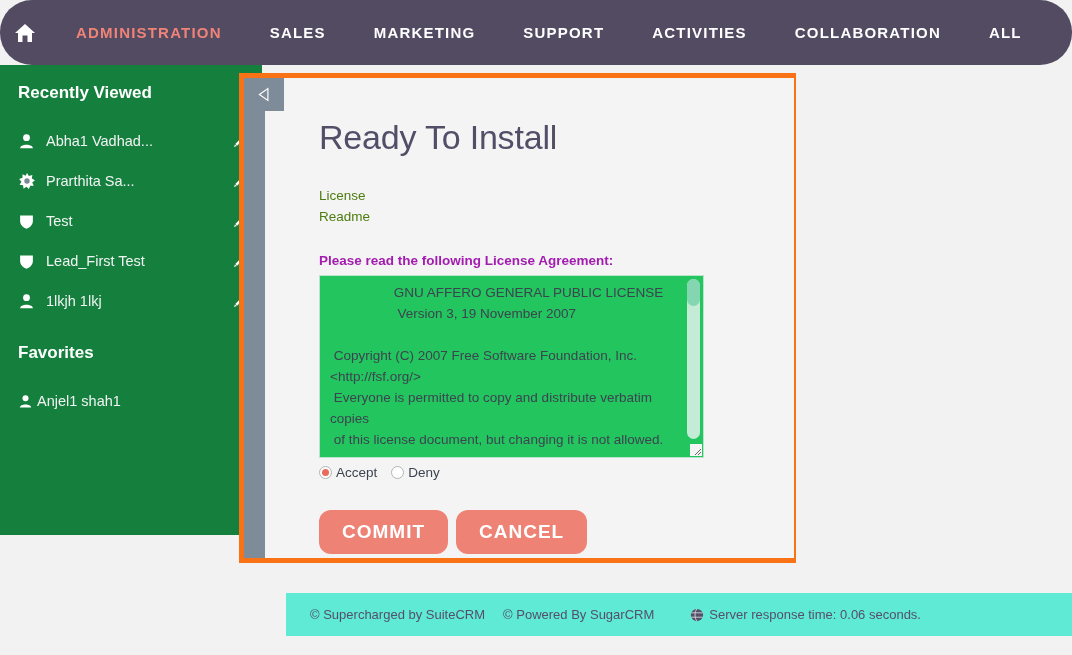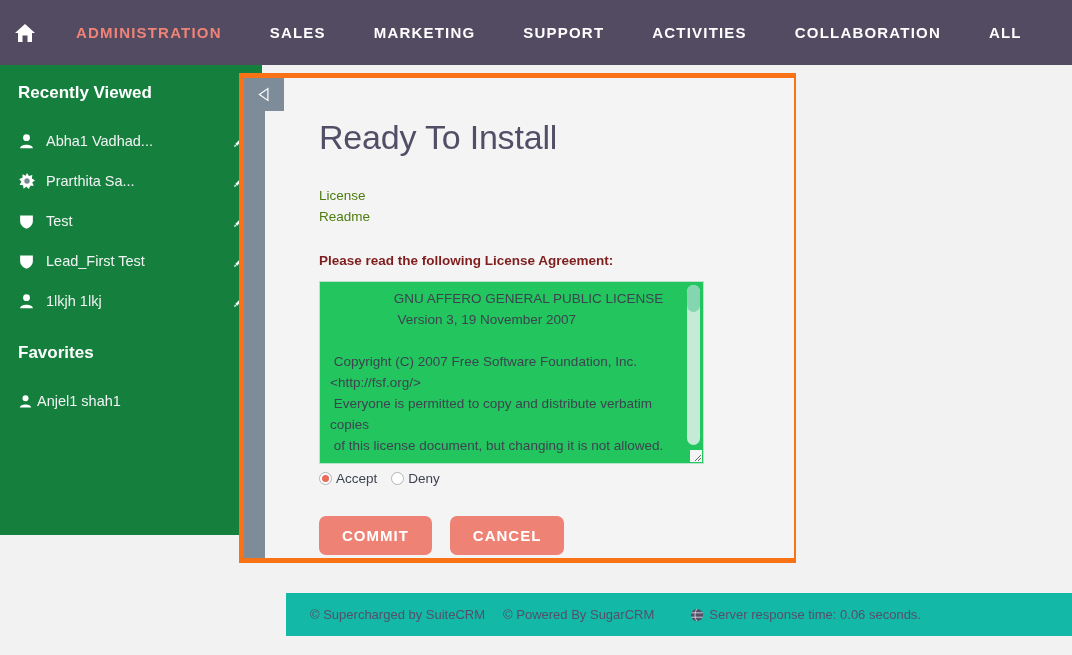--- a/index.html
+++ b/index.html
@@ -11,20 +11,21 @@
   }
   #root { position: relative; width: 1072px; height: 655px; }
 
   
   .navbar {
     position: absolute; top: 0; left: 0;
     width: 1072px; height: 65px;
     background: #534b62;
     display: flex; align-items: center;
     padding-left: 10px;
+    border-radius: 32px;
   }
   .home-icon { width: 30px; height: 30px; display: flex; align-items: center; justify-content: center; margin-right: 12px; }
   .nav-list { display: flex; align-items: center; list-style: none; }
   .nav-item {
     color: #ffffff; font-size: 15px; letter-spacing: 1.2px;
     font-weight: bold; padding: 0 24px; white-space: nowrap;
     cursor: pointer;
   }
   .nav-item.active { color: #f08377; }
 
@@ -58,21 +59,21 @@
   .content {
     position: absolute; top: 65px; left: 262px;
     width: 810px; height: 590px;
     background: #f2f2f2;
   }
 
   
   .footer {
     position: absolute; left: 24px; top: 528px;
     width: 786px; height: 43px;
-    background: #14b8a6;
+    background: #5eead4;
     display: flex; align-items: center;
     padding-left: 24px;
     font-size: 13px; color: #54506a;
   }
   .footer span.ftxt { margin-right: 18px; white-space: nowrap; }
   .footer .globe { margin-right: 5px; display: inline-flex; vertical-align: middle; }
   .footer .srv { display: flex; align-items: center; margin-left: 18px; white-space: nowrap; }
 
   
   .modal-outer {
@@ -103,22 +104,22 @@
   .modal-title {
     font-size: 34px; font-weight: 300; color: #534e67;
     letter-spacing: -0.2px; margin-bottom: 28px;
   }
   .link-row { margin-bottom: 3px; }
   .lic-link {
     color: #4d7c0f; font-size: 13.5px; text-decoration: none;
     display: block; line-height: 21px; cursor: pointer;
   }
   .agree-label {
-    font-size: 13.5px; font-weight: bold; color: #7f1d1d;
-    margin-top: 26px; margin-bottom: 13px;
+    font-size: 13.5px; font-weight: bold; color: #a21caf;
+    margin-top: 26px; margin-bottom: 7px;
   }
   .license-box {
     position: relative;
     width: 385px; height: 183px;
     background: #22c55e;
     border: 1px solid #b9e3cd;
     overflow: hidden;
   }
   .license-text {
     position: absolute; left: 0; top: 6px;
@@ -157,24 +158,24 @@
     width: 13px; height: 13px; border-radius: 50%;
     border: 1px solid #b4b4b4; background: #fff;
     display: flex; align-items: center; justify-content: center;
     margin-right: 4px; flex: 0 0 13px;
   }
   .radio .dot { width: 7px; height: 7px; border-radius: 50%; background: #ea6a5b; }
   .radio-label { font-size: 13.5px; color: #3d4450; }
   .btn-row { display: flex; margin-top: 30px; }
   .btn {
     background: #ee8275; color: #ffffff;
-    border: none; border-radius: 7px;
+    border: none; border-radius: 12px;
     font-family: "Liberation Sans", sans-serif;
-    font-size: 15px; font-weight: bold; letter-spacing: 1px;
-    padding: 11px 23px; margin-right: 18px;
+    font-size: 19px; font-weight: bold; letter-spacing: 1px;
+    padding: 11px 23px; margin-right: 8px;
     cursor: pointer;
   }
 </style>
 </head>
 <body>
 
 <div id="root">
 
   <div class="navbar">
     <div class="home-icon">

